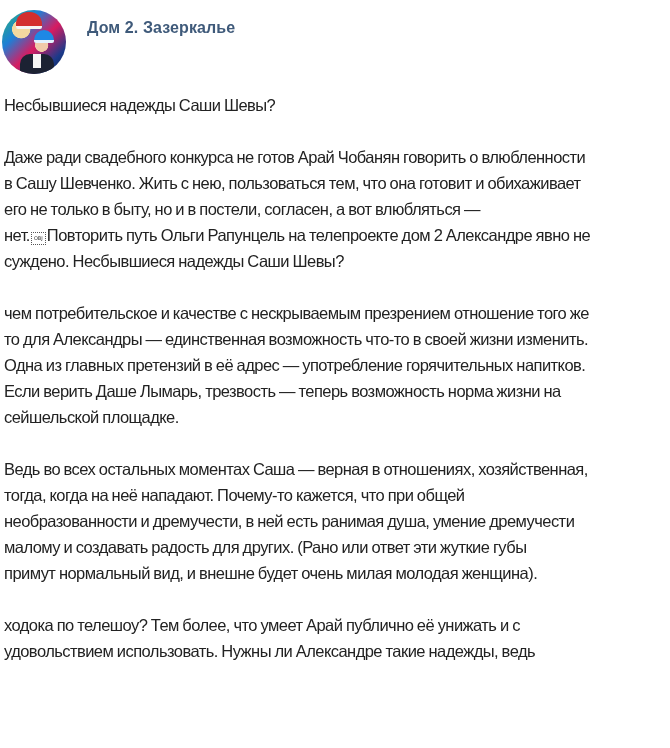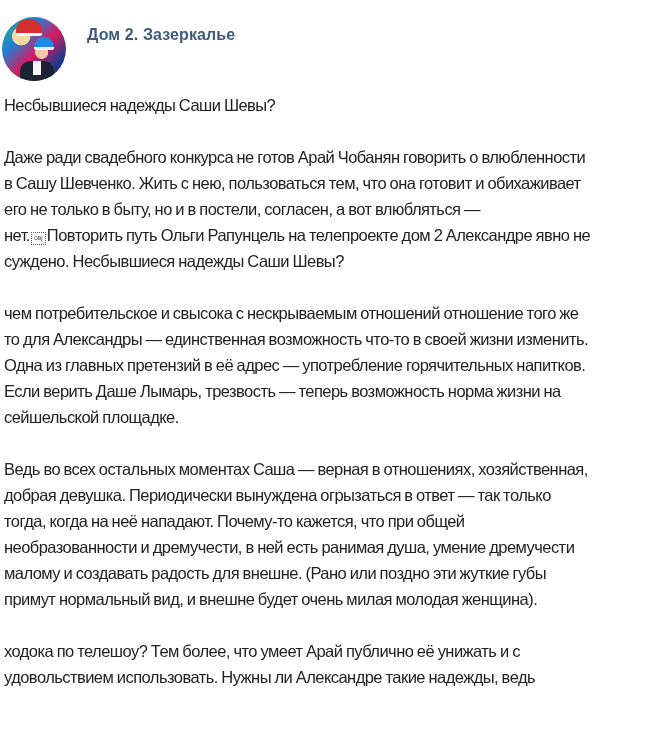--- a/index.html
+++ b/index.html
@@ -10,21 +10,21 @@
   body {
     width: 670px;
     height: 748px;
     overflow: hidden;
     position: relative;
     font-family: "Liberation Sans", "DejaVu Sans", sans-serif;
   }
   .header {
     position: absolute;
     left: 0;
-    top: 15px;
+    top: 8px;
     width: 533px;
     height: 70px;
     text-align: center;
   }
   .avatar {
     position: absolute;
     left: 2px;
     top: 2px;
     width: 64px;
     height: 64px;
@@ -119,33 +119,32 @@
 
   <p class="para">
     <span class="line">Даже ради свадебного конкурса не готов Арай Чобанян говорить о влюбленности</span>
     <span class="line">в Сашу Шевченко. Жить с нею, пользоваться тем, что она готовит и обихаживает</span>
     <span class="line">его не только в быту, но и в постели, согласен, а вот влюбляться —</span>
     <span class="line"><span>нет.</span><span class="obj-box">OBJ</span><span>Повторить путь Ольги Рапунцель на телепроекте дом 2 Александре явно не</span></span>
     <span class="line">суждено. Несбывшиеся надежды Саши Шевы?</span>
   </p>
 
   <p class="para">
-    <span class="line">чем потребительское и свысока с нескрываемым отношений отношение того же</span>
+    <span class="line">чем потребительское и качестве с нескрываемым презрением отношение того же</span>
     <span class="line">то для Александры — единственная возможность что-то в своей жизни изменить.</span>
     <span class="line">Одна из главных претензий в её адрес — употребление горячительных напитков.</span>
     <span class="line">Если верить Даше Лымарь, трезвость — теперь возможность норма жизни на</span>
     <span class="line">сейшельской площадке.</span>
   </p>
 
   <p class="para">
     <span class="line">Ведь во всех остальных моментах Саша — верная в отношениях, хозяйственная,</span>
-    <span class="line">добрая девушка. Периодически вынуждена огрызаться в ответ — так только</span>
     <span class="line">тогда, когда на неё нападают. Почему-то кажется, что при общей</span>
     <span class="line">необразованности и дремучести, в ней есть ранимая душа, умение дремучести</span>
-    <span class="line">малому и создавать радость для внешне. (Рано или поздно эти жуткие губы</span>
+    <span class="line">малому и создавать радость для других. (Рано или ответ эти жуткие губы</span>
     <span class="line">примут нормальный вид, и внешне будет очень милая молодая женщина).</span>
   </p>
 
   <p class="para">
     <span class="line">ходока по телешоу? Тем более, что умеет Арай публично её унижать  и с</span>
     <span class="line">удовольствием использовать. Нужны ли Александре такие  надежды, ведь</span>
 
   </p>
 
 </div>

